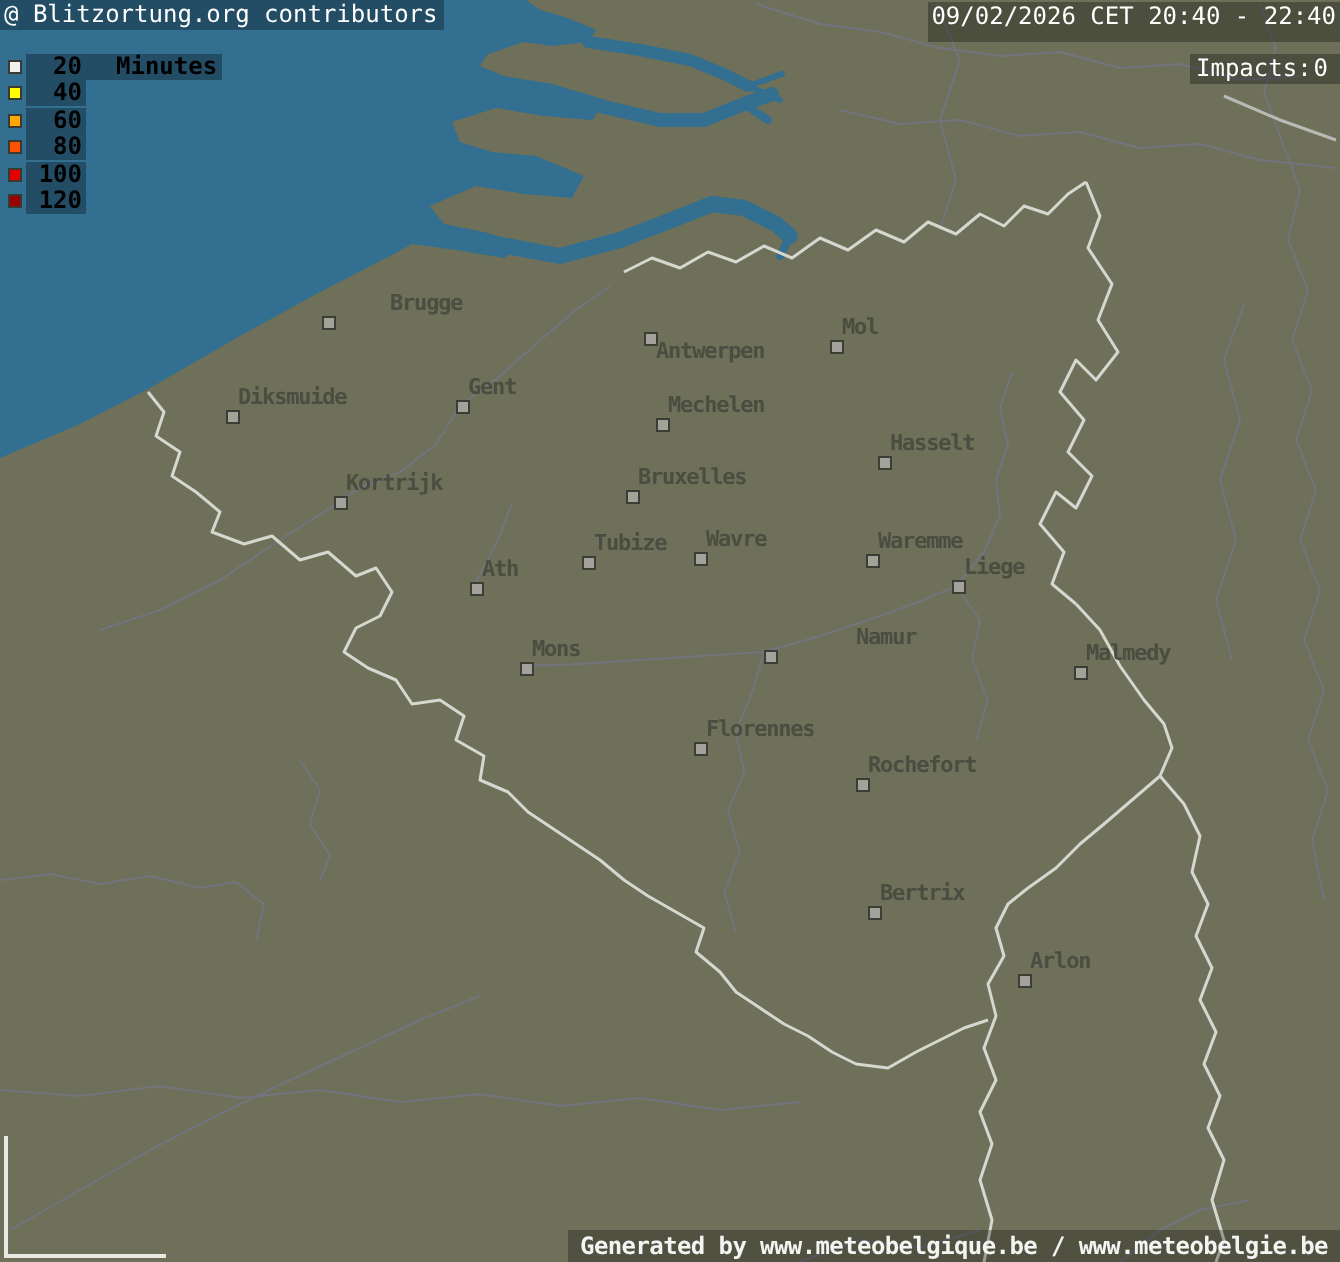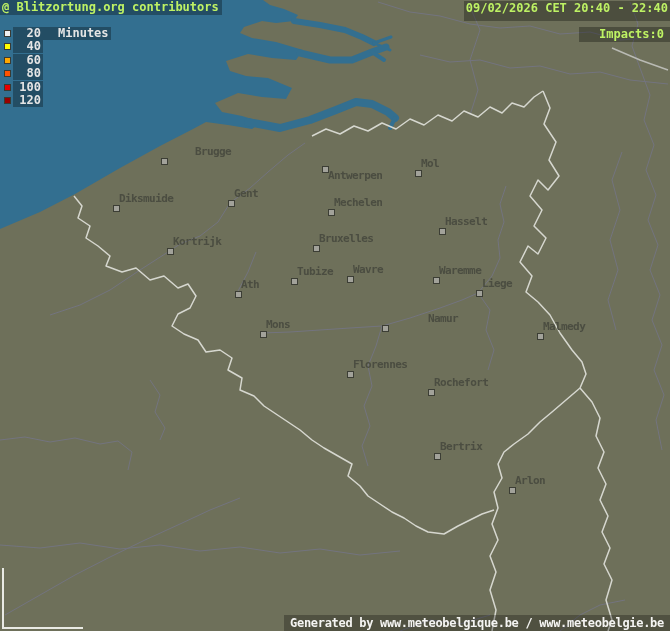--- a/index.html
+++ b/index.html
@@ -1,29 +1,29 @@
 <!DOCTYPE html>
 <html><head>
 <meta charset="utf-8">
 <style>
   html,body{margin:0;padding:0;}
   body{width:670px;height:631px;overflow:hidden;position:relative;
        font-family:"DejaVu Sans Mono","Liberation Mono",monospace;}
   #stage{position:absolute;inset:0;width:670px;height:631px;background:#6e705a;}
   #mapsvg{position:absolute;left:0;top:0;}
-  .chip{position:absolute;background:rgba(0,0,0,0.30);color:#bef264;
-        font-weight:bold;font-size:12px;line-height:15px;white-space:pre;}
+  .chip{position:absolute;background:rgba(0,0,0,0.30);color:#ffffff;
+        font-weight:normal;font-size:12px;line-height:15px;white-space:pre;}
   #credit-chip{left:0;top:1;height:15px;padding:0 3px 0 2px;}
   #datetime-chip{top:1px;right:0;height:20px;padding:0 2px;}
-  #impacts-chip{top:27px;right:0;width:91px;height:15px;display:flex;
-                justify-content:flex-end;padding:0 6px 0 3px;box-sizing:border-box;}
+  #impacts-chip{top:27px;right:0;width:75px;height:15px;display:flex;
+                justify-content:space-between;padding:0 6px 0 3px;box-sizing:border-box;}
   #legend{position:absolute;left:4px;top:27px;}
   .legend-row{display:flex;align-items:flex-start;height:13.4px;}
   .legend-swatch{width:5px;height:5px;border:1px solid #3a3a32;margin-top:3px;flex:none;}
-  .legend-chip{margin-left:2px;background:rgba(0,0,0,0.30);color:#e5e5e5;
+  .legend-chip{margin-left:2px;background:rgba(0,0,0,0.30);color:#000000;
                font-weight:bold;font-size:12px;line-height:13px;white-space:pre;
                display:flex;padding:0 2px;justify-content:center;}
   .legend-num{display:inline-block;width:26px;text-align:right;}
   .legend-unit{padding-left:17px;}
   .city-marker{position:absolute;width:5px;height:5px;border:1px solid #3c3e35;
                background:#a2a29a;}
   .city-label{position:absolute;color:#4b4d41;font-size:11px;line-height:11px;
               font-weight:bold;letter-spacing:-0.6px;white-space:pre;}
   #footer-bar{position:absolute;left:284px;right:0;top:615px;height:16px;
               background:rgba(0,0,0,0.27);color:#f4f4f2;font-weight:bold;

